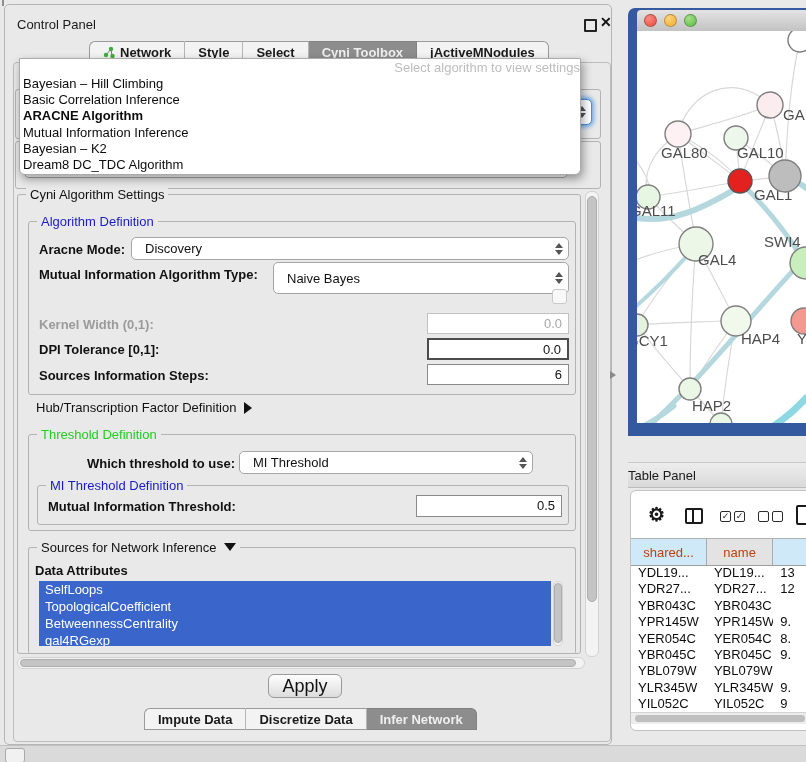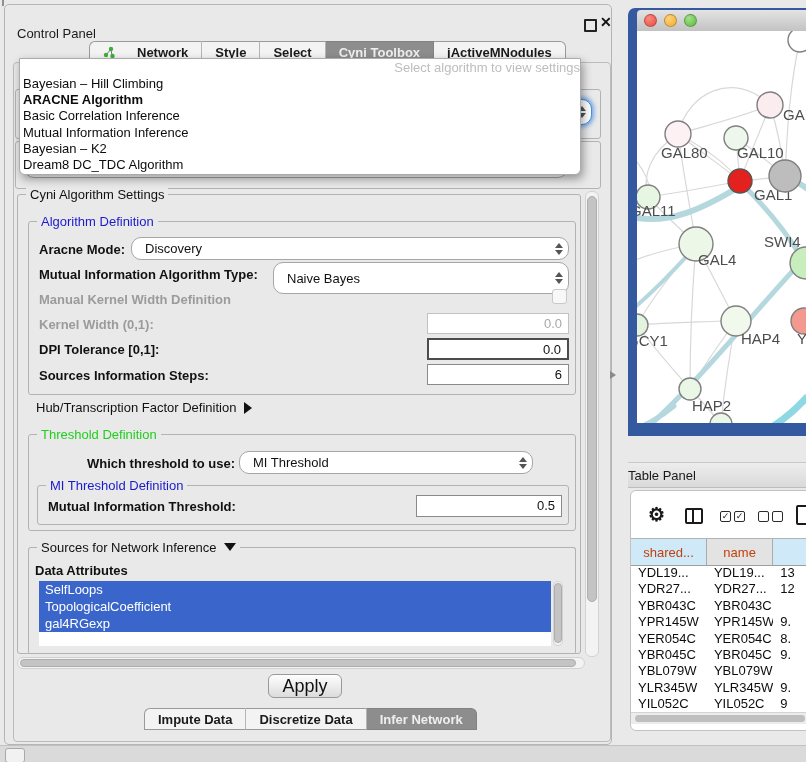--- a/index.html
+++ b/index.html
@@ -3,38 +3,38 @@
 <meta charset="utf-8">
 <style>
   html,body{margin:0;padding:0}
   body{position:relative;width:806px;height:762px;overflow:hidden;background:#e9e9e9;
        font-family:"Liberation Sans",sans-serif;font-size:13px;color:#111;}
   .abs{position:absolute;}
 
   
   .cp-window{left:4px;top:4px;width:606px;height:739px;background:#e9e9e9;
              border:1px solid #b5b5b5;border-radius:5px;}
-  .cp-title{left:12px;top:21px;font-size:13px;color:#1a1a1a;}
+  .cp-title{left:12px;top:12px;font-size:13px;color:#1a1a1a;}
   .cp-float{left:579px;top:14px;width:9px;height:9px;border:2px solid #222;border-radius:1px;}
   .cp-close{left:595px;top:9px;font-size:14px;font-weight:bold;color:#111;}
   .cp-body{left:8px;top:57px;width:596px;height:678px;border:1px solid #bcbcbc;border-radius:4px;background:#e9e9e9;}
 
   
   .tabbar{display:flex;height:22px;}
-  .tab{display:flex;align-items:center;gap:22px;padding:0 13px;background:#f3f3f3;
+  .tab{display:flex;align-items:center;gap:5px;padding:0 13px;background:#f3f3f3;
        border-top:1px solid #9a9a9a;border-bottom:1px solid #9a9a9a;border-right:1px solid #b5b5b5;
        font-weight:bold;font-size:13px;color:#1a1a1a;white-space:nowrap;}
   .tab:first-child{border-left:1px solid #9a9a9a;border-top-left-radius:6px;}
   .tab:last-child{border-right:1px solid #9a9a9a;border-top-right-radius:6px;}
   .tab.selected{background:#8d8d8d;color:#efefef;border-color:#828282;}
 
   
   .group{border:1px solid #b3b3b3;border-radius:3px;}
   .gtitle{position:absolute;top:-8px;left:8px;background:#e9e9e9;padding:0 4px;font-size:13px;white-space:nowrap;}
-  .combo{background:#fff;border:1px solid #a6a6a6;border-radius:10px;box-sizing:border-box;
+  .combo{background:#fff;border:1px solid #a6a6a6;border-radius:5px;box-sizing:border-box;
          display:flex;align-items:center;padding-left:13px;font-size:13px;color:#111;}
   .combo .stepper{position:absolute;right:5px;top:50%;transform:translateY(-50%);
                   display:flex;flex-direction:column;gap:2px;align-items:center;}
   .tri-up{width:0;height:0;border-left:4px solid transparent;border-right:4px solid transparent;border-bottom:5px solid #555;}
   .tri-dn{width:0;height:0;border-left:4px solid transparent;border-right:4px solid transparent;border-top:5px solid #555;}
   .focus-ring{box-shadow:0 0 4px 2px #74a9e6;border-color:#4a8fd9;}
 
   
   .popup{left:18px;top:57px;width:560px;height:115px;background:#fff;border:1px solid #ababab;
          border-radius:0 0 6px 6px;box-shadow:2px 4px 10px rgba(0,0,0,.38);z-index:40;overflow:hidden;}
@@ -148,22 +148,22 @@
           <span class="tri-up"></span>
           <span class="tri-dn"></span>
         </span>
     </div>
   </div>
 
   <div class="abs popup" style="left:14px;top:53px;">
     <div class="popup-ph">Select algorithm to view settings</div>
     <div id="popup-list">
         <div class="popup-item">Bayesian – Hill Climbing</div>
+        <div class="popup-item">Basic Correlation Inference</div>
         <div class="popup-item bold">ARACNE Algorithm</div>
-        <div class="popup-item">Basic Correlation Inference</div>
         <div class="popup-item">Mutual Information Inference</div>
         <div class="popup-item">Bayesian – K2</div>
         <div class="popup-item">Dream8 DC_TDC Algorithm</div>
       </div>
   </div>
 
   <div class="abs" style="left:0;top:0;width:606px;height:739px;">
 
     <div class="abs group" style="left:12px;top:189px;width:562px;height:458px;">
       <span class="gtitle">Cyni Algorithm Settings</span>
@@ -182,21 +182,20 @@
 
         <div class="abs lbl" style="left:10px;top:45px;">Mutual Information Algorithm Type:</div>
         <div class="combo abs" style="left:244px;top:40px;width:296px;height:32px;">
           <span>Naive Bayes</span>
           <span class="stepper">
               <span class="tri-up"></span>
               <span class="tri-dn"></span>
             </span>
         </div>
 
-        <div class="abs lbl dis" style="left:10px;top:70px;">Manual Kernel Width Definition</div>
         <div class="abs checkbox" style="left:523px;top:67px;"></div>
 
         <div class="abs lbl dis" style="left:10px;top:95px;">Kernel Width (0,1):</div>
         <div class="abs field dis" style="left:398px;top:91px;width:142px;height:21px;">0.0</div>
 
         <div class="abs lbl" style="left:10px;top:120px;">DPI Tolerance [0,1]:</div>
         <div class="abs field strong" style="left:398px;top:116px;width:142px;height:22px;">0.0</div>
 
         <div class="abs lbl" style="left:10px;top:146px;">Sources Information Steps:</div>
         <div class="abs field" style="left:398px;top:142px;width:142px;height:21px;">6</div>
@@ -224,20 +223,21 @@
           <div class="abs field" style="left:378px;top:9px;width:146px;height:22px;">0.5</div>
         </div>
       </div>
 
       <div class="abs group" style="left:10px;top:352px;width:546px;height:106px;border-bottom:none;">
         <span class="gtitle"><span>Sources for Network Inference</span><span class="tri-down"></span></span>
         <div class="abs lbl" style="left:6px;top:15px;">Data Attributes</div>
         <div class="abs attr-list" style="left:10px;top:33px;width:512px;height:65px;" id="attr-list">
             <div class="attr-item selected">SelfLoops</div>
             <div class="attr-item selected">TopologicalCoefficient</div>
+            <div class="attr-item selected">BetweennessCentrality</div>
             <div class="attr-item selected">gal4RGexp</div>
           </div>
         <div class="abs vtrack" style="left:524px;top:33px;width:10px;height:65px;">
           <div class="vthumb" style="width:8px;height:60px;margin:1px auto 0;"></div>
         </div>
       </div>
     </div>
 
     <div class="abs vtrack" style="left:580px;top:186px;width:14px;height:466px;">
       <div class="vthumb" style="width:10px;height:406px;margin:4px auto 0;"></div>

